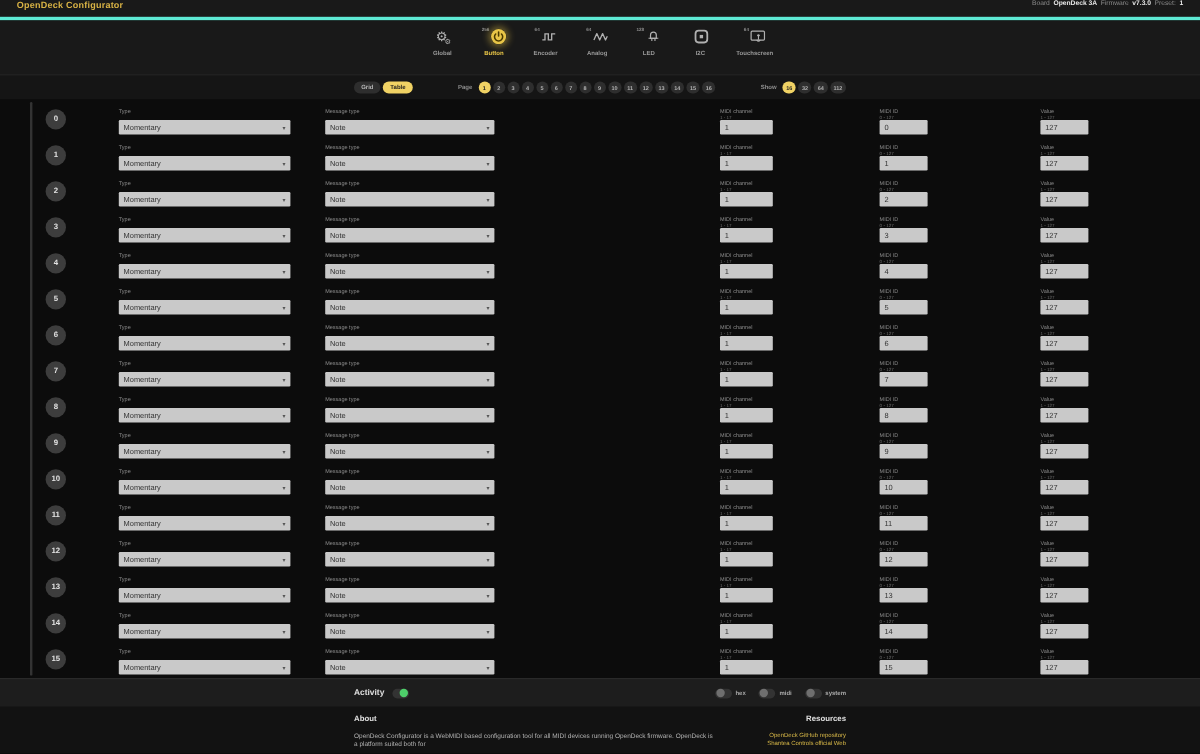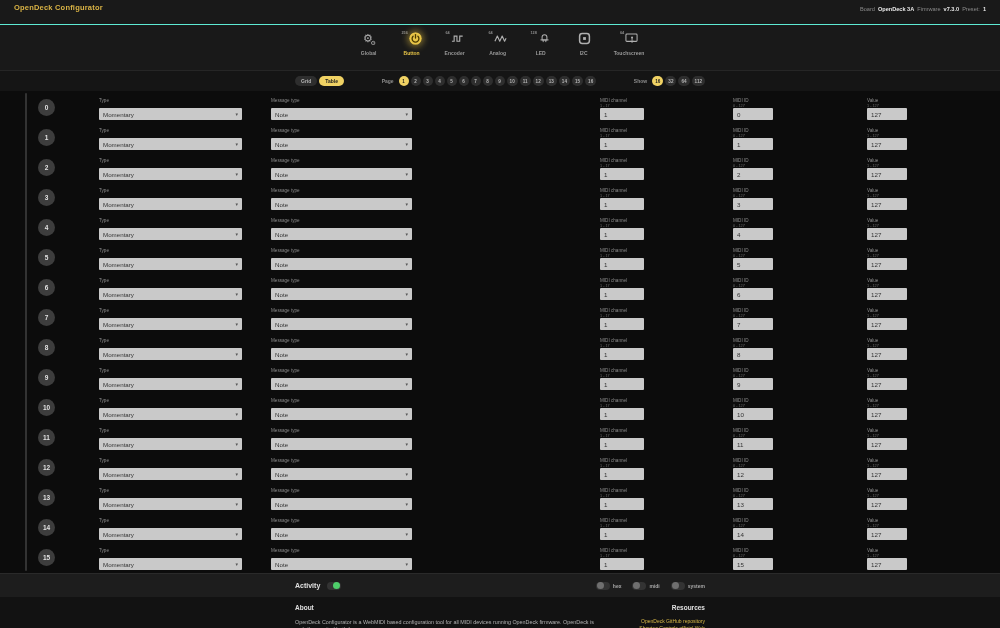--- a/index.html
+++ b/index.html
@@ -5,23 +5,23 @@
   * { margin:0; padding:0; box-sizing:border-box; }
   html,body { width:1000px; height:628px; overflow:hidden; }
   body {
     background:#0c0c0c;
     font-family:"Liberation Sans", sans-serif;
     color:#ddd;
     position:relative;
   }
   
   .header {
-    height:17px; background:#191919; border-bottom:1px solid #5eead4;
-    display:flex; align-items:flex-end; justify-content:space-between;
-    padding:12px 14px;
+    height:17px; background:#191919; border-bottom:3px solid #5eead4;
+    display:flex; align-items:flex-start; justify-content:space-between;
+    padding:0 14px;
   }
   .app-title { font-size:7.5px; font-weight:bold; color:#d9b345; letter-spacing:.2px; cursor:pointer; }
   .board-info { font-size:5.6px; color:#8a8a8a; display:flex; gap:3px; align-items:center; }
   .board-info b { color:#e8e8e8; font-weight:bold; }
   
   .nav {
     height:46px; background:#191919; border-bottom:1px solid #262626;
     display:flex; justify-content:center; align-items:flex-start; gap:17px; padding-top:7px;
   }
   .nav-item { display:flex; flex-direction:column; align-items:center; cursor:pointer; min-width:26px; }

